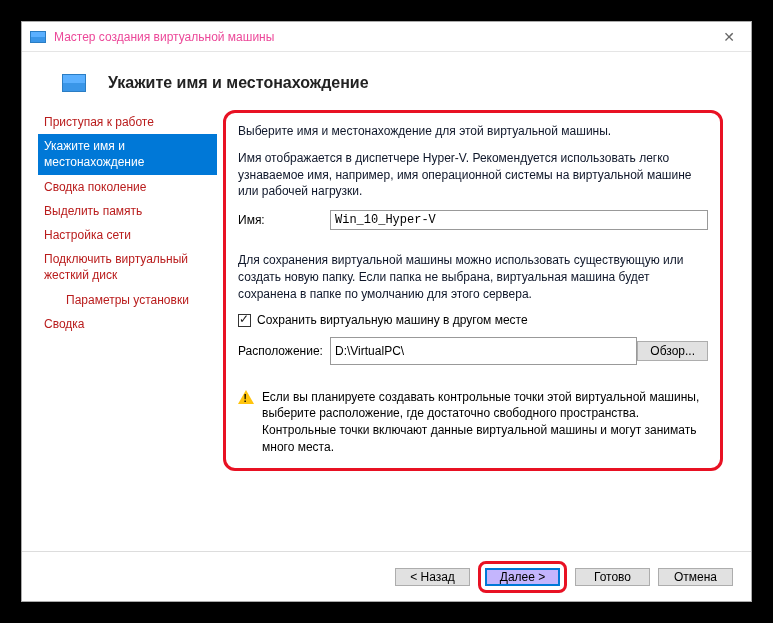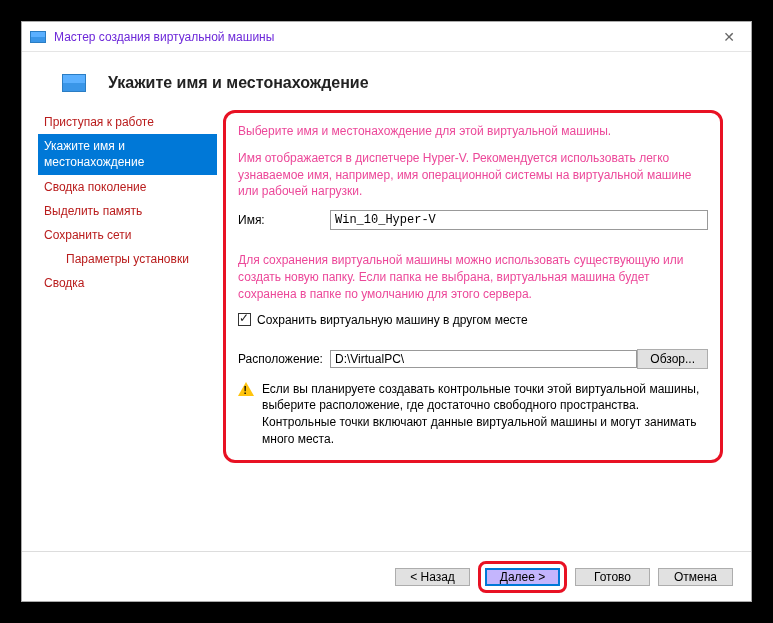--- a/index.html
+++ b/index.html
@@ -1,43 +1,43 @@
 <!DOCTYPE html>
 <html><head>
   <meta charset="utf-8">
   <style>
     *{box-sizing:border-box;margin:0;padding:0}
     body{font-family:'Segoe UI',Tahoma,sans-serif;font-size:12px;background:#000;width:773px;height:623px;position:relative}
     .dialog{position:absolute;top:21px;left:21px;width:731px;height:581px;background:#fff;border:1px solid #aaa}
     .title-bar{height:30px;display:flex;align-items:center;padding:0 8px;border-bottom:1px solid #e5e5e5}
     .title-icon{width:16px;height:12px;margin-right:8px;background:linear-gradient(to bottom,#5bb0ff 50%,#3a96e8 50%);border:1px solid #2a7dc4}
-    .title-text{color:#6d28d9;font-size:12px;flex:1}
+    .title-text{color:#ec4899;font-size:12px;flex:1}
     .close-x{font-size:14px;color:#666;padding:4px 8px;cursor:pointer}
     .heading-area{display:flex;align-items:center;padding:22px 22px 18px 40px}
     .heading-icon{width:24px;height:18px;margin-right:22px;background:linear-gradient(to bottom,#5bb0ff 50%,#3a96e8 50%);border:1px solid #2a7dc4}
     .heading-title{font-size:16px;font-weight:600;color:#222}
     .body{display:flex;padding:0 0 0 0}
     .sidebar{width:195px;padding:0 0 0 22px}
     .side-item{padding:4px 6px 4px 0;color:#b91c1c;cursor:pointer;font-size:12px;line-height:1.35}
     .side-item.active{background:#0078d7;color:#fff;padding-left:6px;margin-left:-6px}
     .side-item.indent{padding-left:22px}
     .content{flex:1;padding:0 22px 0 6px;position:relative}
     .highlight-box{border:3px solid #e81123;border-radius:12px;padding:10px 12px 12px 12px;margin-right:6px}
-    .para{margin-bottom:10px;line-height:1.4;color:#ec4899}
+    .para{margin-bottom:10px;line-height:1.4;color:#0f172a}
     .form-row{display:flex;align-items:center;margin-bottom:22px}
     .form-label{width:92px}
     .form-input{flex:1;border:1px solid #999;padding:2px 4px;font-size:12px;height:20px;font-family:Liberation Mono, monospace}
-    .cb-row{display:flex;align-items:center;margin-bottom:22px}
+    .cb-row{display:flex;align-items:flex-end;margin-bottom:10px}
     .cb{width:13px;height:13px;border:1px solid #333;margin-right:6px;position:relative;background:#fff}
     .cb::after{content:'✓';position:absolute;top:-3px;left:0;font-size:12px;color:#222}
     .loc-row{display:flex;align-items:center;}
     .loc-row .form-label{width:92px}
-    .loc-input{flex:1;border:1px solid #999;padding:2px 4px;font-size:12px;height:18px;font-family:inherit}
+    .loc-input{flex:1;border:1px solid #999;padding:2px 4px;font-size:12px;height:28px;font-family:inherit}
     .browse-btn{border:1px solid #adadad;background:#e1e1e1;padding:2px 12px;height:20px;font-size:12px;cursor:pointer;font-family:inherit}
-    .warning{display:flex;margin-top:12px;line-height:1.4}
+    .warning{display:flex;margin-top:24px;line-height:1.4}
     .warn-icon{width:16px;height:16px;margin-right:8px;margin-top:1px;flex-shrink:0}
     .warn-tri{width:0;height:0;border-left:8px solid transparent;border-right:8px solid transparent;border-bottom:14px solid #ffc40d;position:relative}
     .warn-tri::after{content:'!';position:absolute;top:2px;left:-2.5px;font-size:10px;font-weight:bold;color:#000}
     .button-row{position:absolute;bottom:0;left:0;right:0;height:50px;border-top:1px solid #ddd;display:flex;align-items:center;justify-content:flex-end;padding:0 18px;gap:8px}
     .dlg-btn{border:1px solid #adadad;background:#e1e1e1;padding:0;width:75px;height:18px;font-size:12px;cursor:pointer;font-family:inherit}
     .next-wrap{border:3px solid #e81123;border-radius:8px;padding:4px;display:inline-flex}
     .next-wrap .dlg-btn{border:2px solid #0078d7;background:#c4b5fd}
   </style>
 </head>
 <body>
@@ -53,21 +53,22 @@
     <div class="heading-icon"></div>
     <div class="heading-title">Укажите имя и местонахождение</div>
   </div>
 
   <div class="body">
     <div class="sidebar">
       <div class="side-item">Приступая к работе</div>
       <div class="side-item active">Укажите имя и местонахождение</div>
       <div class="side-item">Сводка поколение</div>
       <div class="side-item">Выделить память</div>
-      <div class="side-item">Сохранить сети</div>
+      <div class="side-item">Настройка сети</div>
+      <div class="side-item">Подключить виртуальный жесткий диск</div>
       <div class="side-item indent">Параметры установки</div>
       <div class="side-item">Сводка</div>
     </div>
 
     <div class="content">
       <div class="highlight-box">
         <div class="para">Выберите имя и местонахождение для этой виртуальной машины.</div>
         <div class="para">Имя отображается в диспетчере Hyper-V. Рекомендуется использовать легко узнаваемое имя, например, имя операционной системы на виртуальной машине или рабочей нагрузки.</div>
         <div class="form-row">
           <div class="form-label">Имя:</div>

